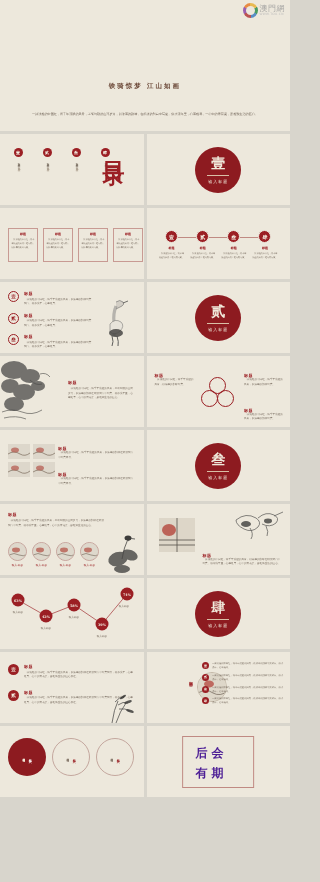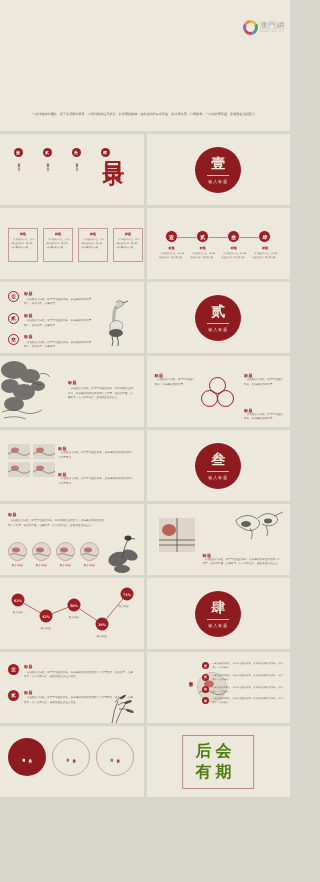--- a/index.html
+++ b/index.html
@@ -15,21 +15,21 @@
   .hero{
     width:290px; height:134px; background:#ede8dc; position:relative;
     border-bottom:3px solid #d8d5cc; overflow:hidden;
   }
   .grid{ display:flex; flex-wrap:wrap; gap:3px 3px; padding:0 0 0 0; }
   .slide{
     width:143.5px; height:71px; background:#ede8dc; position:relative; overflow:hidden;
   }
 
   
-  .logo{ position:absolute; right:5px; top:20px; display:flex; align-items:center; gap:2px; opacity:.85;}
+  .logo{ position:absolute; right:5px; top:3px; display:flex; align-items:center; gap:2px; opacity:.85;}
   .logo-mark{ width:15px; height:15px; border-radius:50%;
     background:conic-gradient(#e8b33a 0deg 60deg,#2f8f4e 60deg 120deg,#3f7fc1 120deg 180deg,#b33a3a 180deg 240deg,#8e49a8 240deg 300deg,#e87c2a 300deg 360deg);
     position:relative;}
   .logo-mark:after{content:"";position:absolute;left:3px;top:3px;right:3px;bottom:3px;background:#ede8dc;border-radius:50%;}
   .logo-txt{ display:flex; flex-direction:column; line-height:1;}
   .logo-cn{ font-size:8px; color:#9a9a9a; letter-spacing:.5px;}
   .logo-en{ font-size:3px; color:#b5b5b5; letter-spacing:.3px;}
 
   .hero-title{
     position:absolute; left:0; right:0; top:30px; text-align:center;
@@ -141,35 +141,36 @@
   .tc.fill .vt{ color:#efe6d6; }
   .tc.out .vt{ color:#8a7d70; }
   .tc .vt.h{ font-size:3px; }
   .tc.fill .vt.h{ color:#fff; }
   .tc.out .vt.h{ color:#9b1f24; }
 
   
   .endbox{ position:absolute; left:50%; top:50%; transform:translate(-50%,-50%);
     border:1.5px solid #c08a83; padding:5px 12px; }
   .endbox span{ font-family:"DejaVu Serif","Liberation Serif",serif; font-weight:bold;
-    font-size:16px; color:#4d7c0f; letter-spacing:4px; }
+    font-size:12px; color:#4c1d95; letter-spacing:4px; }
 </style>
 </head>
 <body>
 
 <div class="page">
 
   <div class="hero">
     <div class="logo">
       <div class="logo-mark"></div>
       <div class="logo-txt">
         <div class="logo-cn">澳門網</div>
         <div class="logo-en">WWW.TOU.CN</div>
       </div>
     </div>
+    <div class="hero-sub">铁骑惊梦  江山如画</div>
     <div class="hero-para">一抹淡雅的中国红，将千年流逝的风骨，工笔勾勒的山河岁月，以浓墨的韵味，在纸张的留白中写意。似水流年里，心墨难寻，一心中的青花瓷，是雅致生活的匠心。</div>
   </div>
 
   <div class="grid">
 
     <div class="slide">
       <div class="cat-cols">
         <div class="cat-col">
           <div class="badge cat-dot">壹</div>
           <div class="cat-vt">输入标题文字</div>

